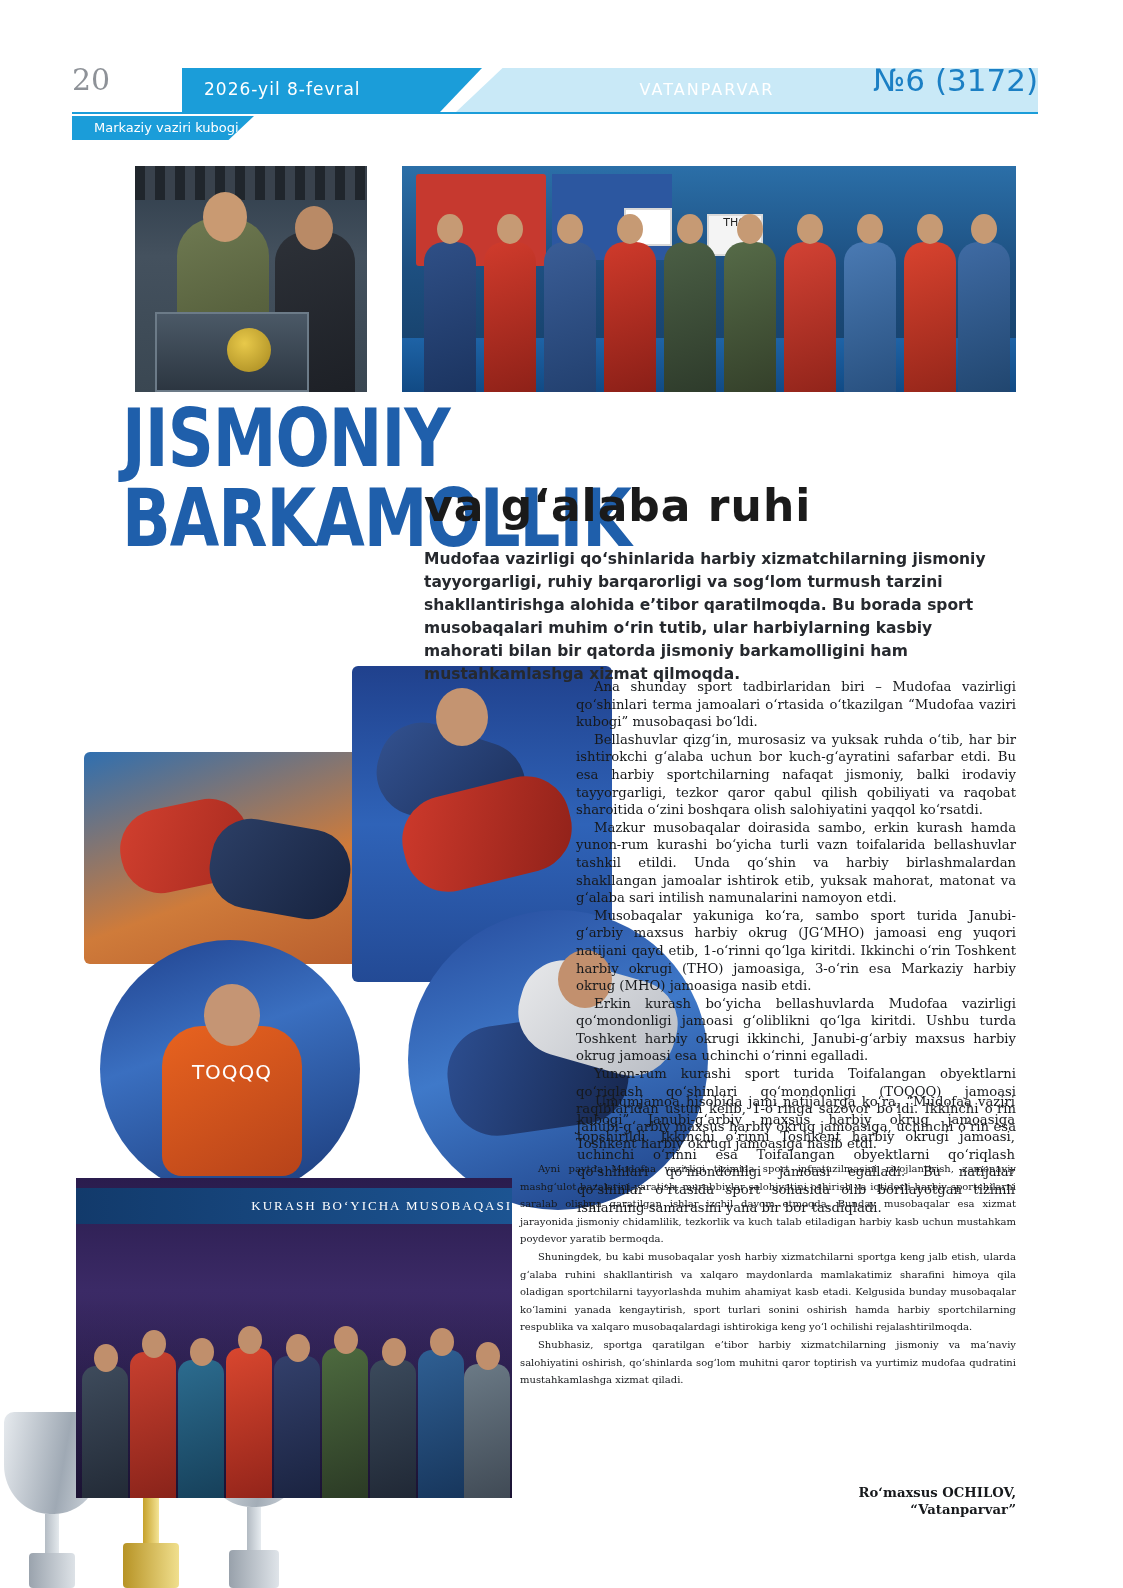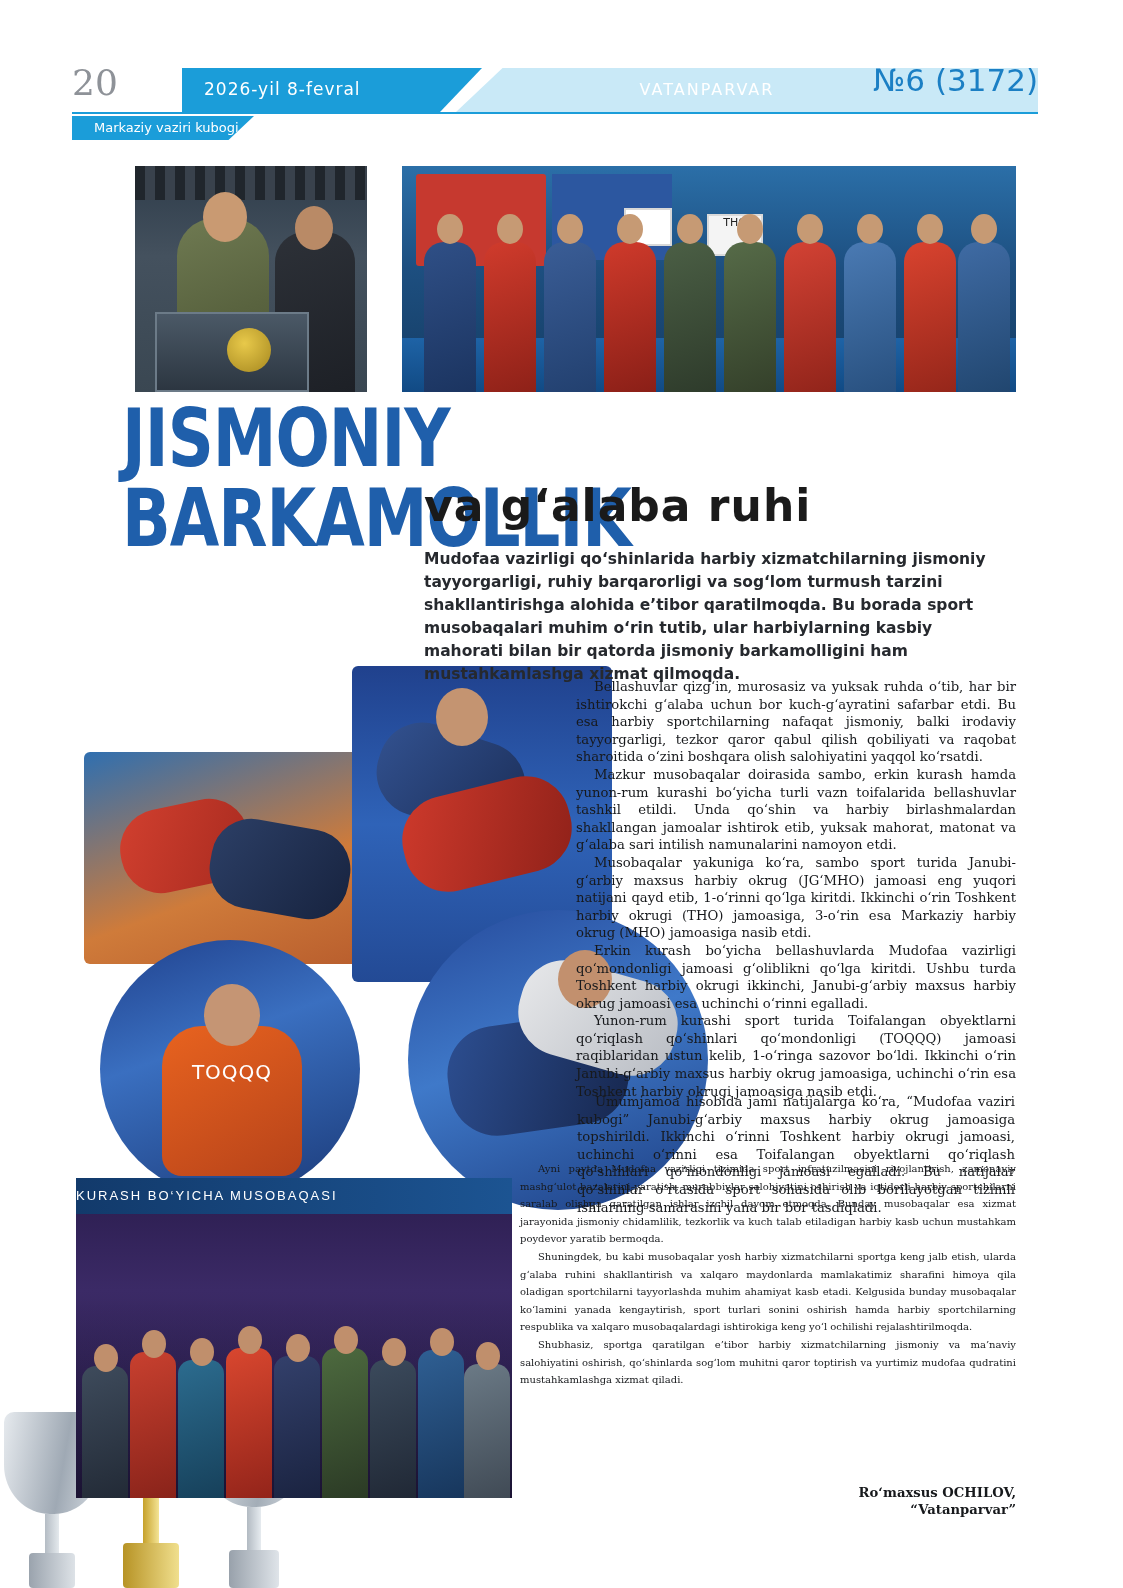--- a/index.html
+++ b/index.html
@@ -28,21 +28,21 @@
     left: 72px;
     top: 60px;
     width: 966px;
     height: 58px;
   }
   .page-number {
     position: absolute;
     left: 0;
     top: 2px;
     font-family: "DejaVu Serif", serif;
-    font-size: 36px;
+    font-size: 30px;
     color: #8e9298;
     letter-spacing: 0px;
   }
   .hdr-bar {
     position: absolute;
     left: 110px;
     top: 8px;
     width: 856px;
     height: 44px;
   }
@@ -314,25 +314,25 @@
   }
 
   #photo-group {
     left: 76px;
     top: 1178px;
     width: 436px;
     height: 320px;
     background: linear-gradient(180deg,#2a1c4d 0%, #3b2a66 35%, #241a42 100%);
   }
   #photo-group .stage-banner {
-    position: absolute; left: 0; top: 0; width: 436px; height: 36px;
+    position: absolute; left: 0; top: 10px; width: 436px; height: 36px;
     background: linear-gradient(90deg,#123a6b,#1c5492);
     color: #ffffff; font-size: 13px; letter-spacing: 2px;
-    text-align: left; line-height: 36px;
-    font-family: Liberation Sans, sans-serif;
+    text-align: right; line-height: 36px;
+    font-family: Liberation Serif, serif;
   }
   #photo-group .gp-row {
     position: absolute; left: 0; bottom: 0; width: 436px; height: 200px;
     background: linear-gradient(180deg,rgba(0,0,0,0) 0%, rgba(10,6,24,0.35) 100%);
   }
   .gp-person {
     position: absolute; bottom: 0; border-radius: 14px 14px 0 0;
   }
   .gp-head {
     position: absolute; border-radius: 50%; background: #c08f6c;
@@ -556,20 +556,21 @@
       <div class="gp-person" style="left:388px;width:46px;height:134px;background:linear-gradient(160deg,#6b7a86,#404a55);"></div>
       <div class="gp-head" style="left:400px;bottom:128px;width:24px;height:28px;"></div>
     </div>
   </div>
 
   <div class="title-main">JISMONIY BARKAMOLLIK</div>
   <div class="title-sub">va g‘alaba ruhi</div>
   <div class="lead">Mudofaa vazirligi qo‘shinlarida harbiy xizmatchilarning jismoniy tayyorgarligi, ruhiy barqarorligi va sog‘lom turmush tarzini shakllantirishga alohida e’tibor qaratilmoqda. Bu borada sport musobaqalari muhim o‘rin tutib, ular harbiylarning kasbiy mahorati bilan bir qatorda jismoniy barkamolligini ham mustahkamlashga xizmat qilmoqda.</div>
 
   <div class="body-col">
+    <p>Ana shunday sport tadbirlaridan biri – Mudofaa vazirligi qo‘shinlari terma jamoalari o‘rtasida o‘tkazilgan “Mudofaa vaziri kubogi” musobaqasi bo‘ldi.</p>
     <p>Bellashuvlar qizg‘in, murosasiz va yuksak ruhda o‘tib, har bir ishtirokchi g‘alaba uchun bor kuch-g‘ayratini safarbar etdi. Bu esa harbiy sportchilarning nafaqat jismoniy, balki irodaviy tayyorgarligi, tezkor qaror qabul qilish qobiliyati va raqobat sharoitida o‘zini boshqara olish salohiyatini yaqqol ko‘rsatdi.</p>
     <p>Mazkur musobaqalar doirasida sambo, erkin kurash hamda yunon-rum kurashi bo‘yicha turli vazn toifalarida bellashuvlar tashkil etildi. Unda qo‘shin va harbiy birlashmalardan shakllangan jamoalar ishtirok etib, yuksak mahorat, matonat va g‘alaba sari intilish namunalarini namoyon etdi.</p>
     <p>Musobaqalar yakuniga ko‘ra, sambo sport turida Janubi-g‘arbiy maxsus harbiy okrug (JG‘MHO) jamoasi eng yuqori natijani qayd etib, 1-o‘rinni qo‘lga kiritdi. Ikkinchi o‘rin Toshkent harbiy okrugi (THO) jamoasiga, 3-o‘rin esa Markaziy harbiy okrug (MHO) jamoasiga nasib etdi.</p>
     <p>Erkin kurash bo‘yicha bellashuvlarda Mudofaa vazirligi qo‘mondonligi jamoasi g‘oliblikni qo‘lga kiritdi. Ushbu turda Toshkent harbiy okrugi ikkinchi, Janubi-g‘arbiy maxsus harbiy okrug jamoasi esa uchinchi o‘rinni egalladi.</p>
     <p>Yunon-rum kurashi sport turida Toifalangan obyektlarni qo‘riqlash qo‘shinlari qo‘mondonligi (TOQQQ) jamoasi raqiblaridan ustun kelib, 1-o‘ringa sazovor bo‘ldi. Ikkinchi o‘rin Janubi-g‘arbiy maxsus harbiy okrug jamoasiga, uchinchi o‘rin esa Toshkent harbiy okrugi  jamoasiga nasib etdi.</p>
   </div>
 
   <div class="body-wrap">
     <p>Umumjamoa hisobida jami natijalarga ko‘ra, “Mudofaa vaziri kubogi” Janubi-g‘arbiy maxsus harbiy okrug jamoasiga topshirildi. Ikkinchi o‘rinni Toshkent harbiy okrugi jamoasi, uchinchi o‘rinni esa Toifalangan obyektlarni qo‘riqlash qo‘shinlari qo‘mondonligi jamoasi egalladi. Bu natijalar qo‘shinlar o‘rtasida sport sohasida olib borilayotgan tizimli ishlarning samarasini yana bir bor tasdiqladi.</p>
   </div>

